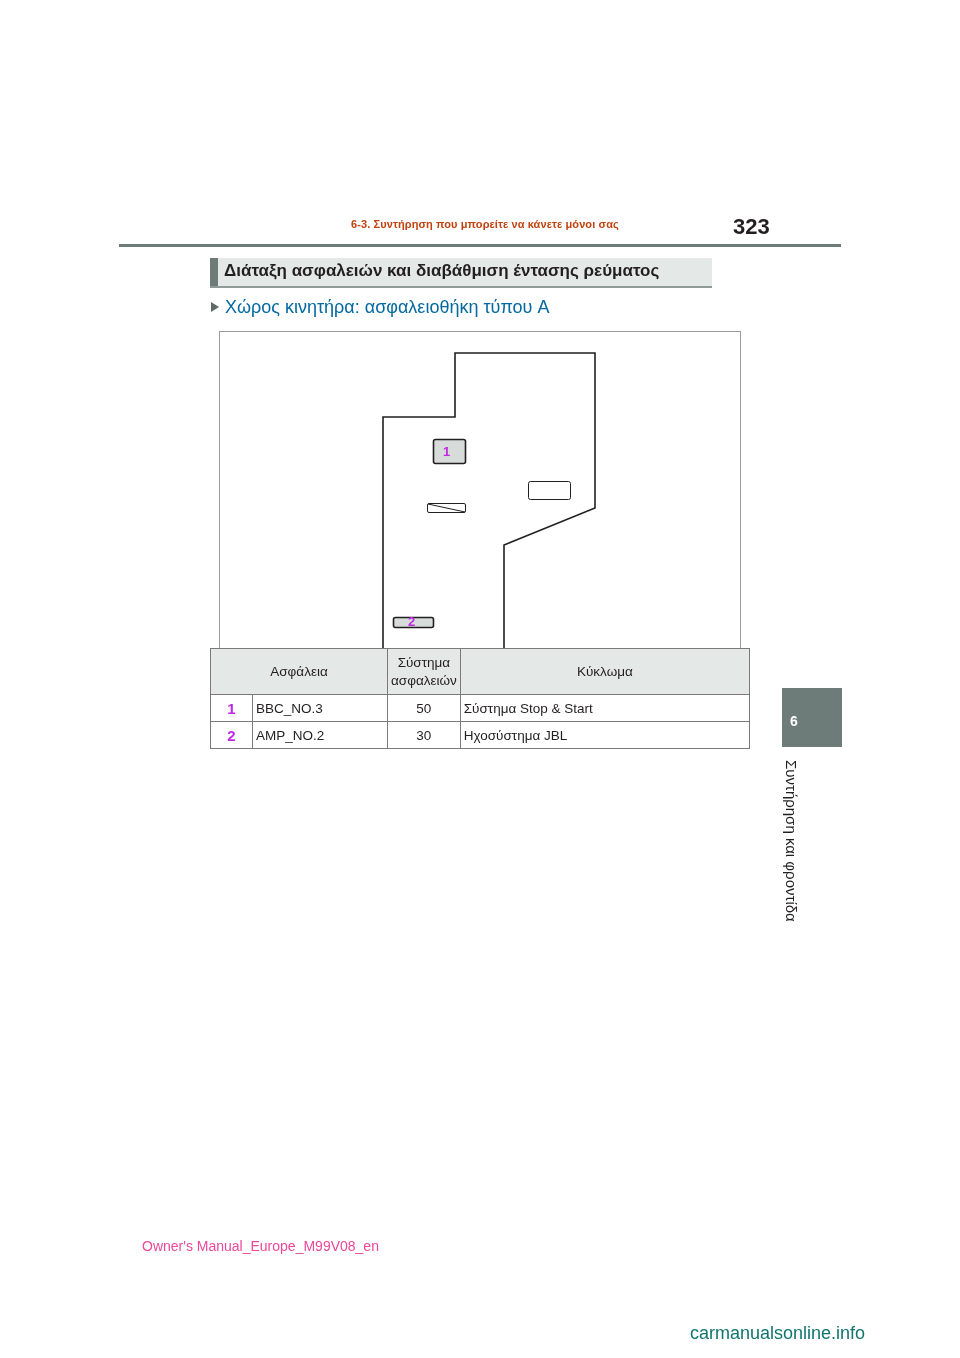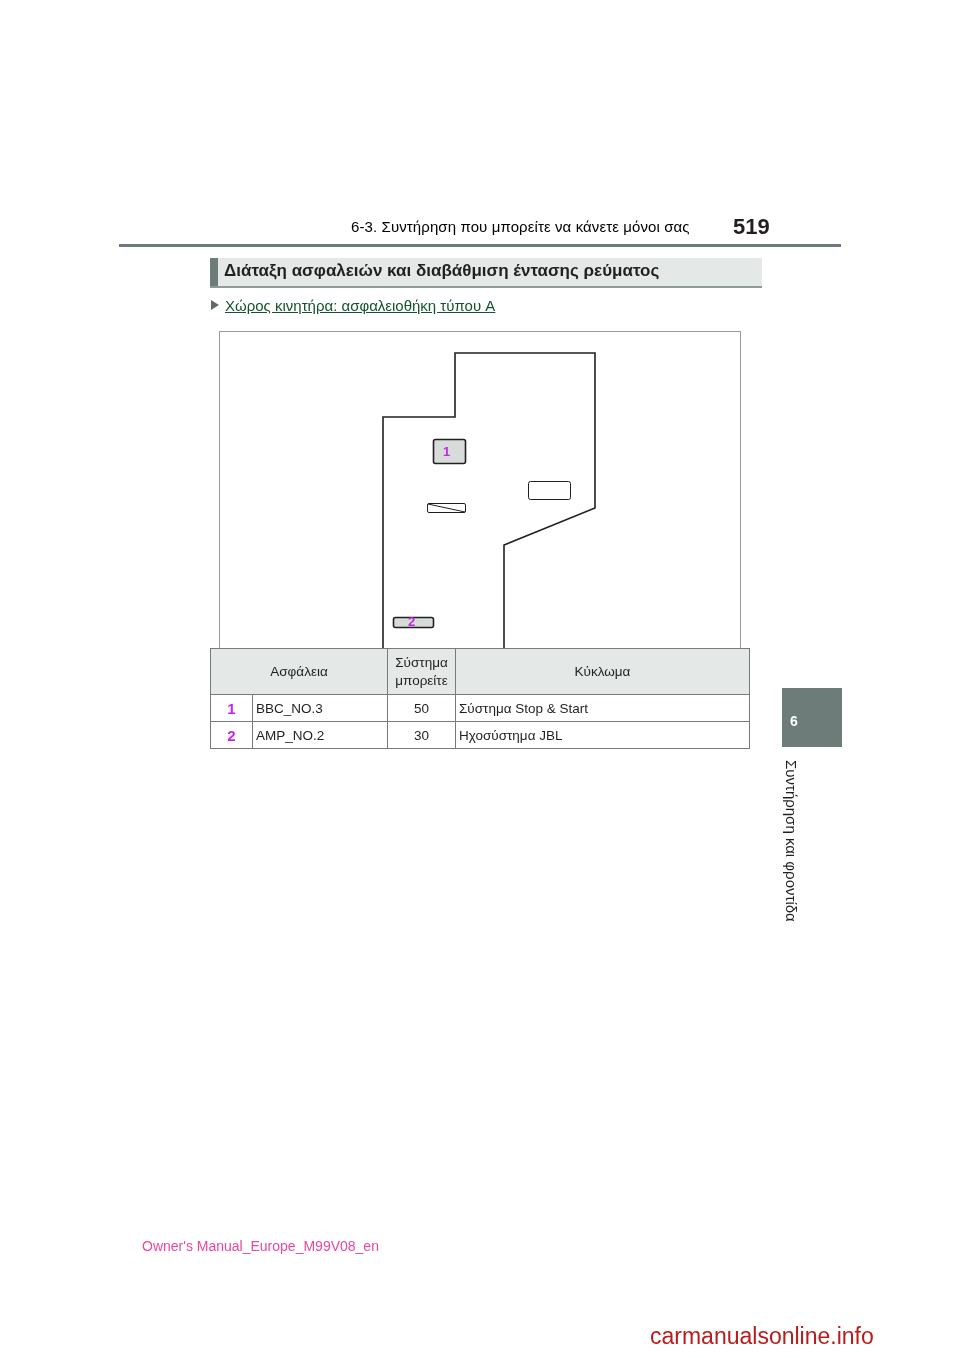--- a/index.html
+++ b/index.html
@@ -2,41 +2,41 @@
 <html><head>
 <meta charset="utf-8">
 <style>
   html, body { margin: 0; padding: 0; }
   body {
     width: 960px; height: 1358px; position: relative; background: #ffffff;
     font-family: "Liberation Sans", sans-serif; color: #231f20; overflow: hidden;
   }
   .abs { position: absolute; }
   .header-section {
-    left: 351px; top: 218px; font-size: 15px; font-weight: normal; color: #000000;
+    left: 351px; top: 218px; font-size: 11px; font-weight: bold; color: #c2410c;
     letter-spacing: 0.1px;
   }
   .page-number {
     left: 733px; top: 214px; font-size: 22px; font-weight: bold; color: #231f20;
   }
   .header-rule {
     left: 119px; top: 244px; width: 722px; height: 3px; background: #6d7b79;
   }
   .section-title-bar {
-    left: 210px; top: 258px; width: 552px; height: 30px; background: #e4e8e7;
+    left: 210px; top: 258px; width: 502px; height: 30px; background: #e4e8e7;
     border-bottom: 2px solid #8f9b99; box-sizing: border-box;
   }
   .section-title-accent {
     position: absolute; left: 0; top: 0; width: 8px; height: 100%; background: #6d7b79;
   }
   .section-title-text {
     position: absolute; left: 14px; top: 3px; font-size: 17px; font-weight: bold; color: #231f20;
     white-space: nowrap;
   }
-  .bullet-row { left: 211px; top: 297px; font-size: 15px; color: #14532d; white-space: nowrap; text-decoration: underline; }
+  .bullet-row { left: 211px; top: 297px; font-size: 18px; color: #0369a1; white-space: nowrap; }
   .bullet-tri {
     display: inline-block; width: 0; height: 0; border-top: 5px solid transparent;
     border-bottom: 5px solid transparent; border-left: 8px solid #5d6a68; margin-right: 6px;
     vertical-align: 1px;
   }
   .diagram-frame {
     left: 219px; top: 331px; width: 522px; height: 349px; border: 1px solid #9a9a9a;
     box-sizing: border-box;
   }
   .diagram-svg { position: absolute; left: 0; top: 0; }
@@ -57,27 +57,27 @@
     left: 782px; top: 688px; width: 60px; height: 59px; background: #6d7b79;
   }
   .chapter-tab-num {
     position: absolute; left: 8px; top: 25px; color: #ffffff; font-weight: bold; font-size: 14px;
   }
   .chapter-side-label {
     left: 783px; top: 760px; writing-mode: vertical-rl; font-size: 15px; color: #231f20;
     white-space: nowrap;
   }
   .footer-manual { left: 142px; top: 1238px; font-size: 14px; color: #ec4899; }
-  .watermark { left: 650px; top: 1323px; font-size: 23px; color: #b91c1c; }
+  .watermark { left: 690px; top: 1323px; font-size: 18px; color: #0f766e; }
 </style>
 </head>
 <body>
 
 <div class="abs header-section">6-3. Συντήρηση που μπορείτε να κάνετε μόνοι σας</div>
-<div class="abs page-number">519</div>
+<div class="abs page-number">323</div>
 <div class="abs header-rule"></div>
 
 <div class="abs section-title-bar">
   <div class="section-title-accent"></div>
   <div class="section-title-text">Διάταξη ασφαλειών και διαβάθμιση έντασης ρεύματος</div>
 </div>
 
 <div class="abs bullet-row">
   <span class="bullet-tri"></span><span>Χώρος κινητήρα: ασφαλειοθήκη τύπου A</span>
 </div>
@@ -92,21 +92,21 @@
     <rect x="392.5" y="616.5" width="40" height="10" rx="2" fill="#d7dbda" stroke="#231f20" stroke-width="1.6"></rect>
   </svg>
   <div class="abs" style="left:223px;top:112px;font-size:13px;color:#c128e6;font-weight:bold;">1</div>
   <div class="abs" style="left:188px;top:282px;font-size:13px;color:#c128e6;font-weight:bold;">2</div>
 </div>
 
 <table class="abs fuse-table">
   <thead>
     <tr>
       <th colspan="2">Ασφάλεια</th>
-      <th><span>Σύστημα</span><br><span>μπορείτε</span></th>
+      <th><span>Σύστημα</span><br><span>ασφαλειών</span></th>
       <th>Κύκλωμα</th>
     </tr>
   </thead>
   <tbody>
     <tr>
       <td class="num-cell">1</td>
       <td class="name-cell">BBC_NO.3</td>
       <td class="amp-cell">50</td>
       <td>Σύστημα Stop &amp; Start</td>
     </tr>

